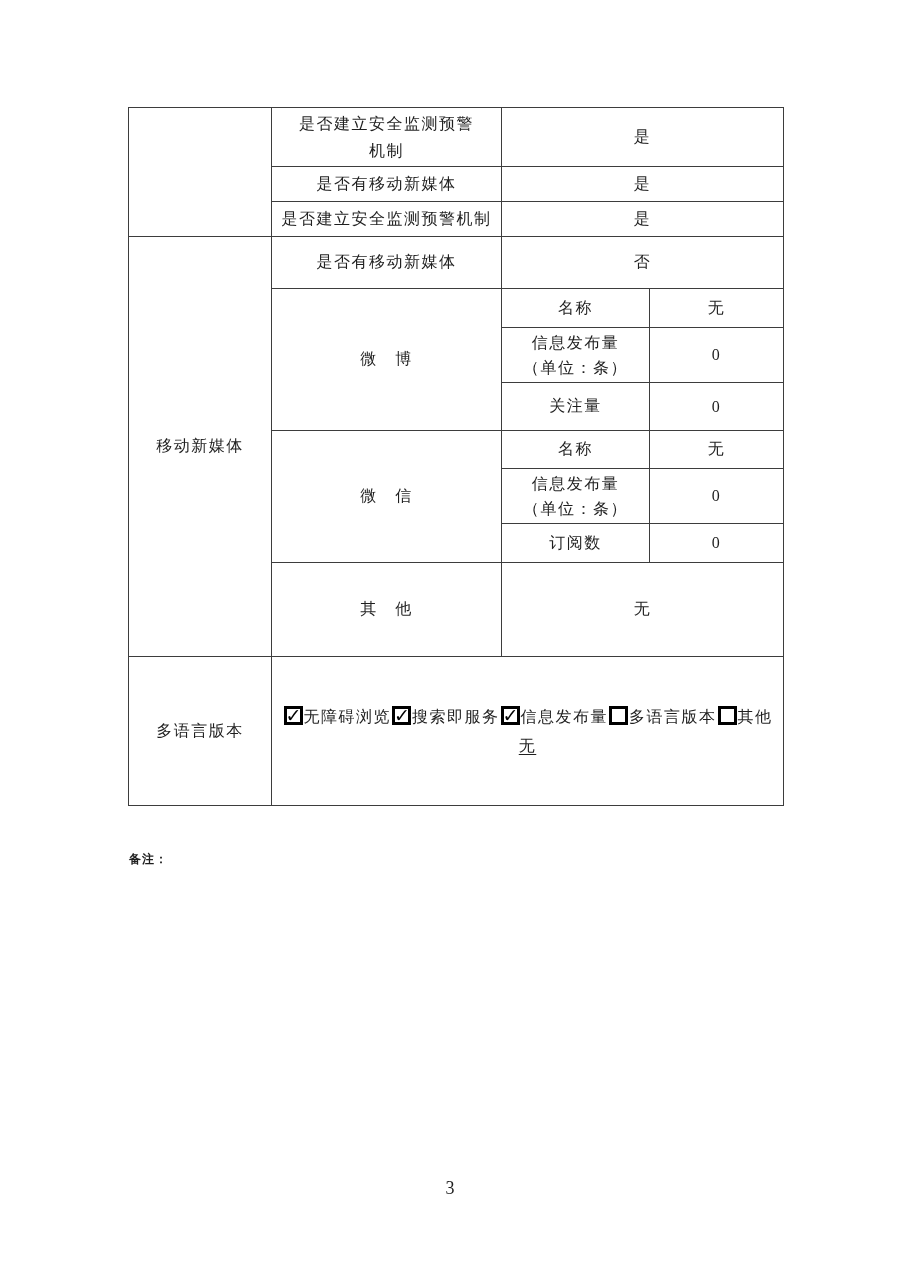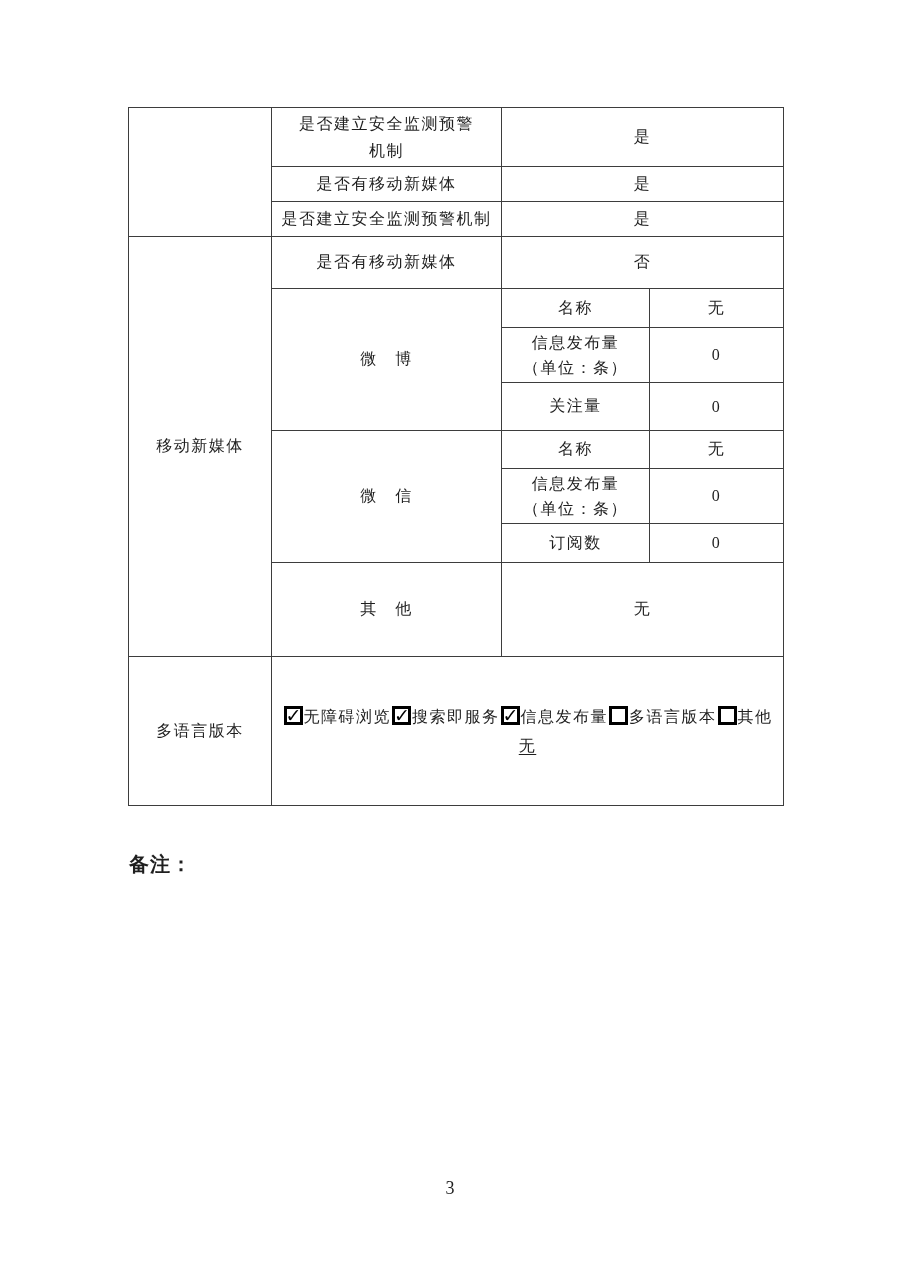--- a/index.html
+++ b/index.html
@@ -73,21 +73,21 @@
     font-family: "DejaVu Sans", sans-serif;
   }
   .underlined {
     text-decoration: underline;
     text-underline-offset: 3px;
   }
   .notes {
     position: absolute;
     left: 129px;
     top: 851px;
-    font-size: 20px;
+    font-size: 12px;
     font-weight: bold;
     letter-spacing: 1px;
   }
   .page-number {
     position: absolute;
     left: 0;
     top: 1178px;
     width: 100%;
     text-align: center;
     font-size: 18px;

